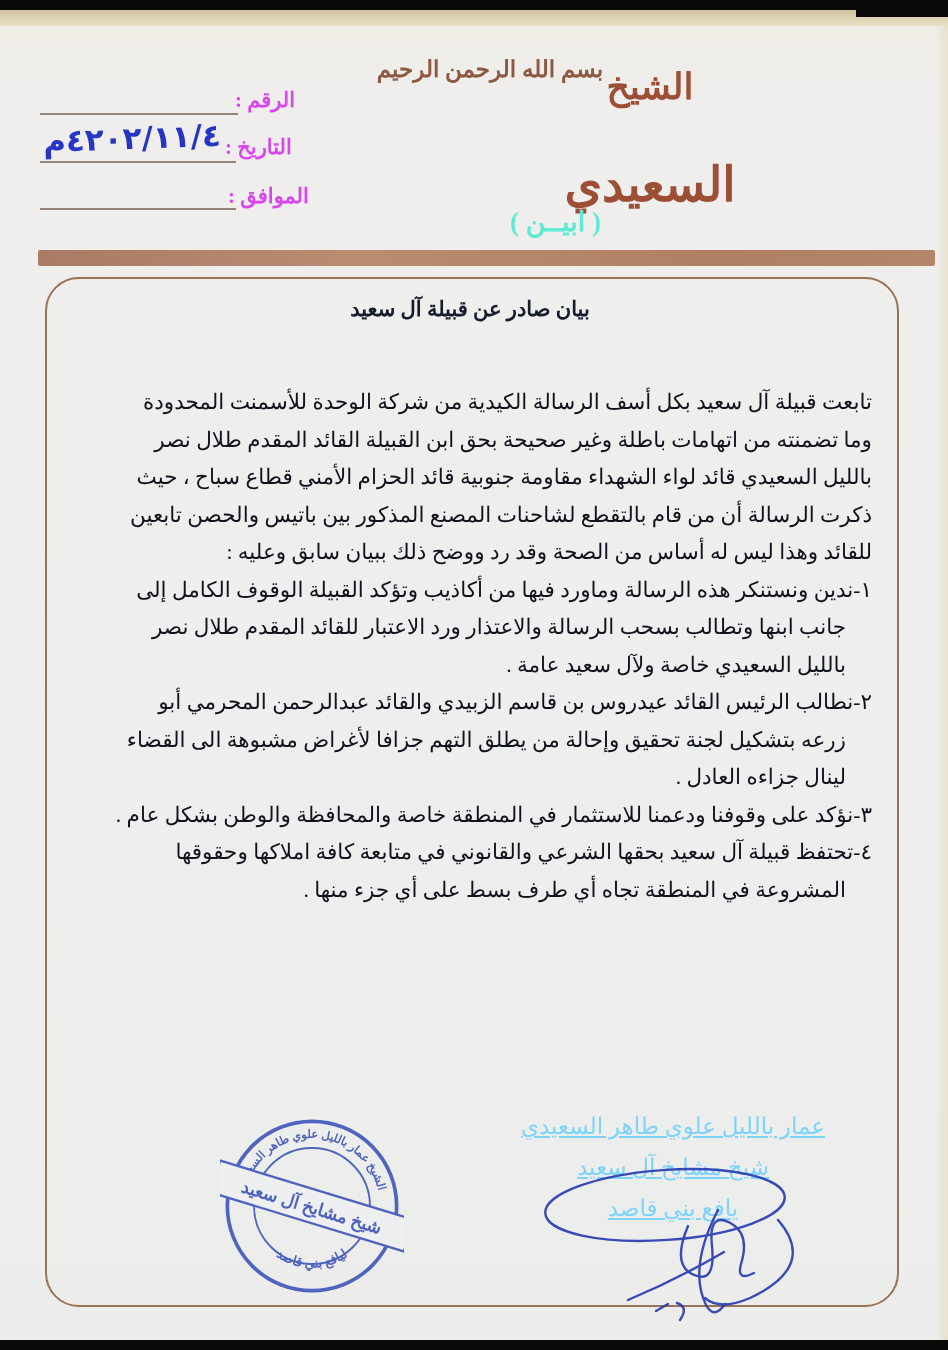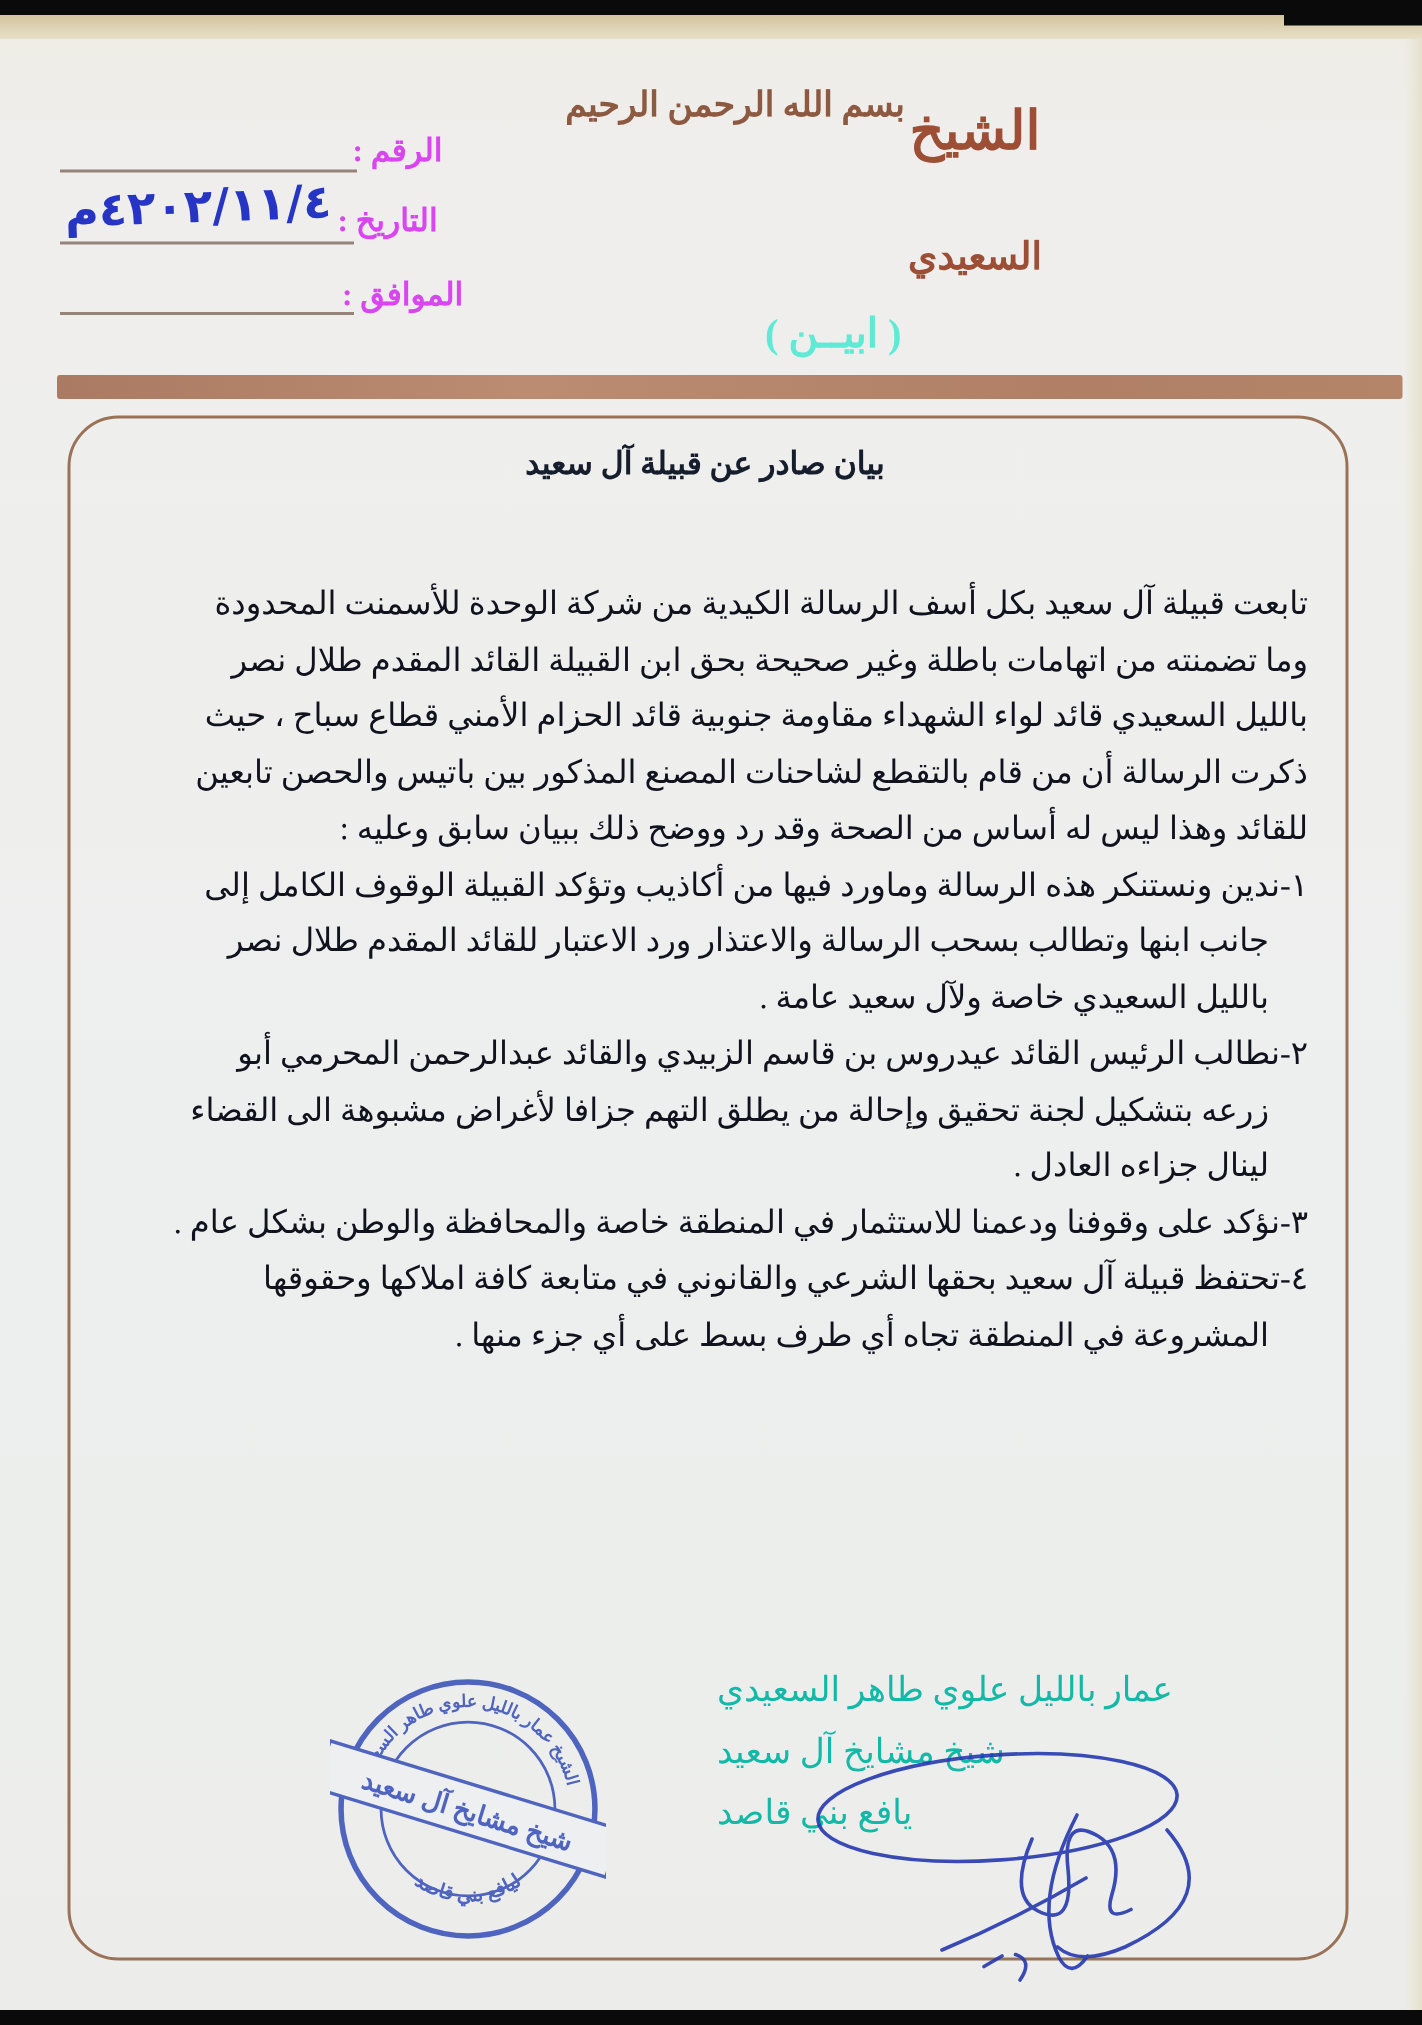--- a/index.html
+++ b/index.html
@@ -14,21 +14,21 @@
   .topbar{position:absolute;left:0;top:0;width:948px;height:10px;background:#0a0a0a;}
   .topbar-right{position:absolute;right:0;top:0;width:92px;height:17px;background:#0a0a0a;}
   .botbar{position:absolute;left:0;bottom:0;width:948px;height:10px;background:#0a0a0a;}
 
   .abs{position:absolute;}
   .brown{color:#9c4f35;}
   .bismillah{left:320px;top:38px;width:340px;text-align:center;font-size:23px;font-weight:bold;
              color:#8d5a41;direction:rtl;margin-top:18px;}
   .sheikh-title{left:470px;top:66px;width:360px;text-align:center;font-size:36px;font-weight:800;direction:rtl;}
   .sheikh-name{left:420px;top:106px;width:460px;text-align:center;font-size:38px;font-weight:800;direction:rtl;}
-  .sheikh-surname{left:470px;top:156px;width:360px;text-align:center;font-size:25px;font-weight:800;direction:rtl;}
+  .sheikh-surname{left:470px;top:156px;width:360px;text-align:center;font-size:48px;font-weight:800;direction:rtl;}
   .sheikh-region{left:510px;top:206px;width:280px;text-align:left;font-size:27px;font-weight:bold;
                  color:#5eead4;direction:rtl;letter-spacing:1px;}
 
   .field-label{font-size:21px;font-weight:bold;color:#d946ef;direction:rtl;text-align:left;}
   .lbl-num{left:235px;top:88px;width:100px;}
   .lbl-date{left:225px;top:135px;width:110px;}
   .lbl-agreed{left:228px;top:184px;width:107px;}
   .field-line{border-top:2px solid #968379;height:0;}
   .line-num{left:40px;top:113px;width:198px;}
   .line-date{left:40px;top:161px;width:196px;}
@@ -41,22 +41,22 @@
            background:linear-gradient(90deg,#aa7b62,#bb8c72 35%,#b07f66 75%,#b48569);}
   .border-box{left:45px;top:277px;width:850px;height:1026px;border:2px solid #9a7257;border-radius:34px;}
 
   .stmt-title{left:270px;top:297px;width:400px;text-align:center;font-size:21px;font-weight:600;
               color:#161d2d;direction:rtl;}
   .body-text{right:76px;top:384px;width:758px;direction:rtl;text-align:right;
              font-size:21.5px;line-height:37.5px;color:#10131d;}
   .body-text p{margin:0;}
   .body-text .item{padding-right:26px;text-indent:-26px;}
 
-  .sig-block{left:478px;top:1106px;width:390px;text-align:left;direction:rtl;
-             font-size:23px;line-height:41px;color:#14b8a6;}
+  .sig-block{left:478px;top:1106px;width:390px;text-align:center;direction:rtl;
+             font-size:23px;line-height:41px;color:#7dd3fc;text-decoration:underline;}
   .sig-block div{white-space:nowrap;}
 
   .stamp{left:220px;top:1114px;width:184px;height:184px;opacity:.88;}
   .scribble{left:420px;top:1148px;width:470px;height:185px;}
 </style>
 </head>
 <body>
 
 <div id="frame">
   <div class="photo"></div>

